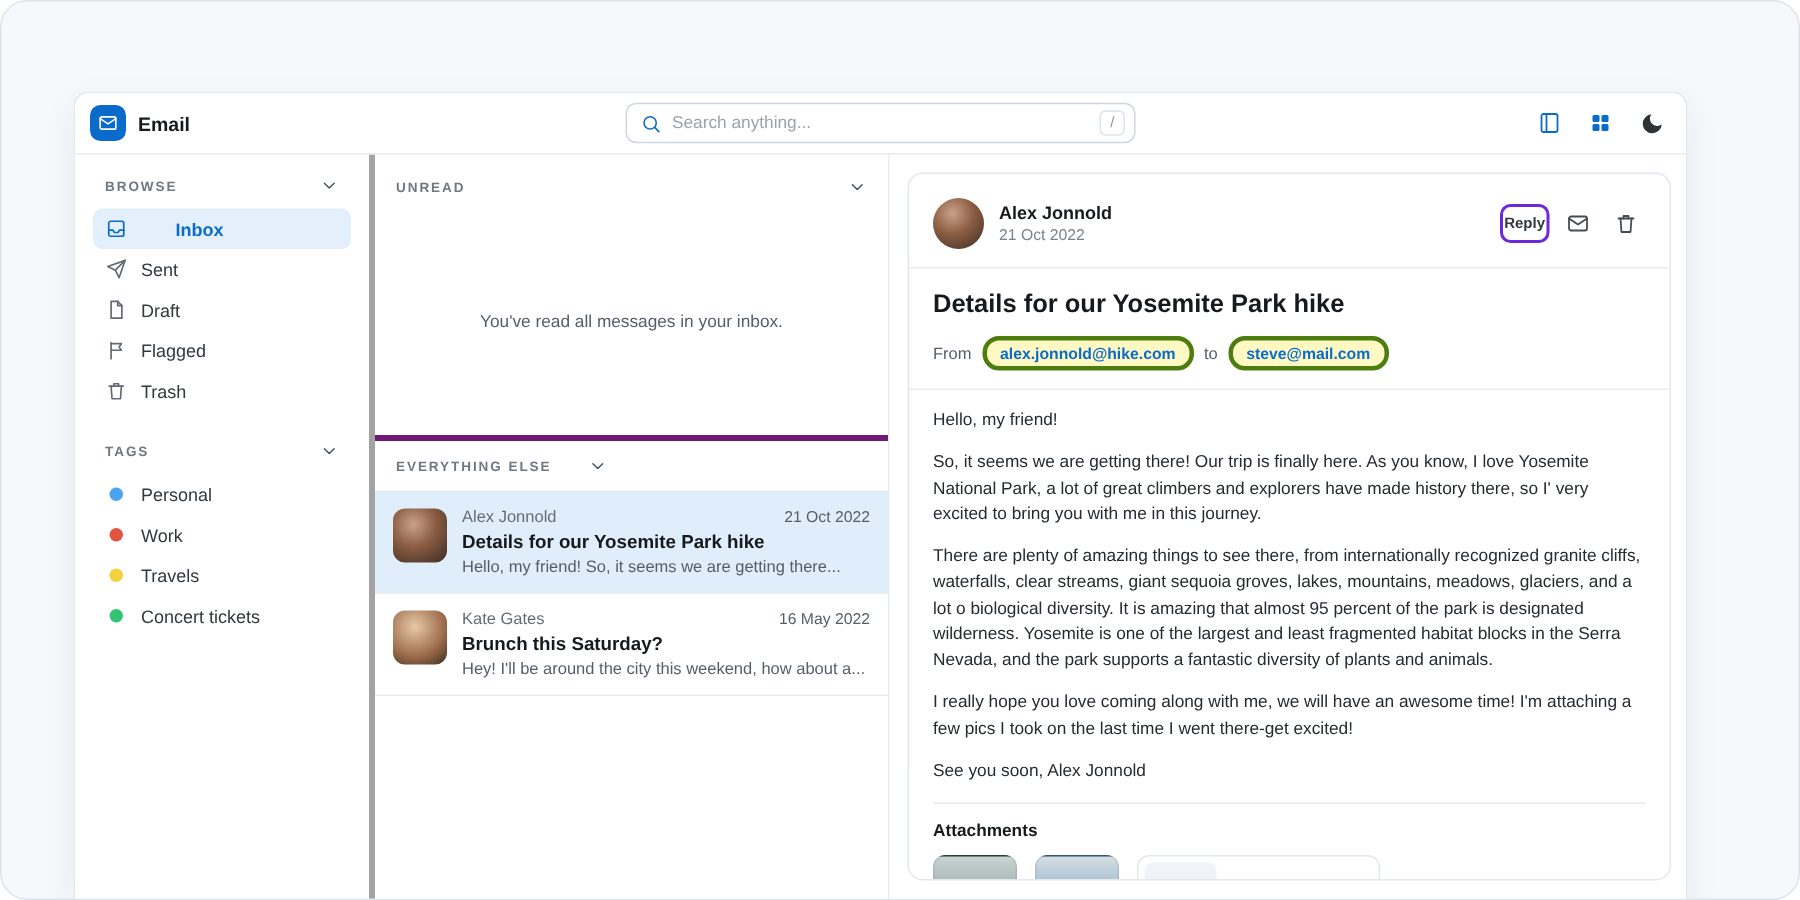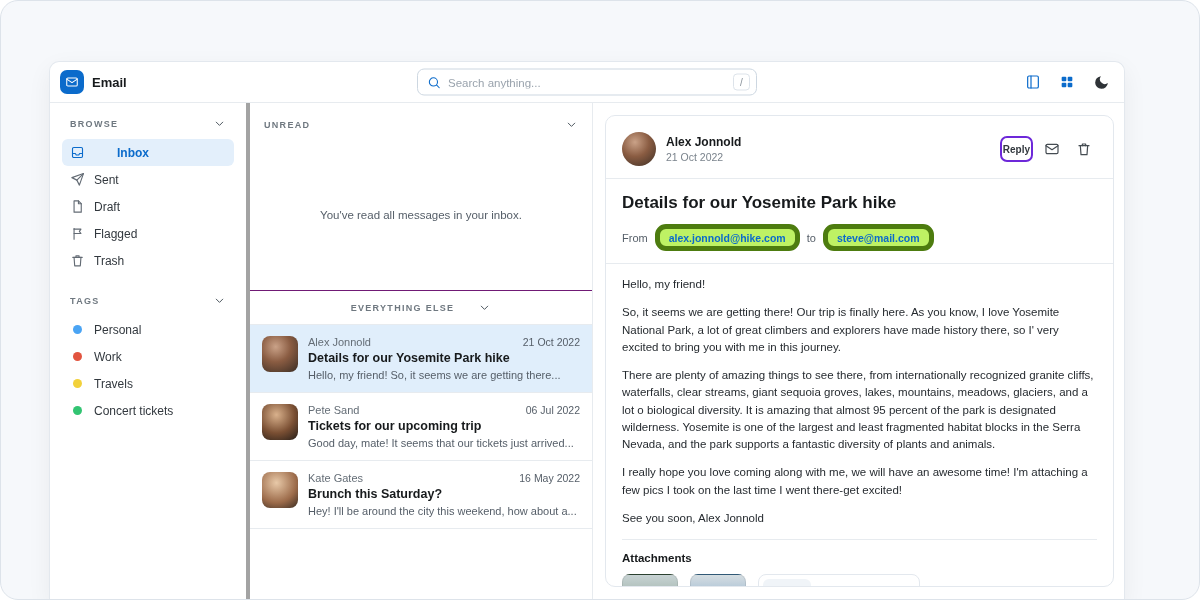--- a/index.html
+++ b/index.html
@@ -49,22 +49,22 @@
   .nav-item.selected .nv { color:#0b6bcb; }
   .tags-section { margin-top:20px; }
   .dot { width:9px; height:9px; border-radius:50%; flex:0 0 auto; margin:0 3px; }
 
   
   .list-col { width:343px; flex:0 0 auto; border-right:1px solid #e7ebef;
               display:flex; flex-direction:column; background:#fff; }
   .list-head { display:flex; justify-content:space-between; align-items:center; padding:15px 14px 9px; cursor:pointer; }
   .empty-box { height:150px; display:flex; align-items:center; justify-content:center;
                font-size:11.5px; color:#555e68; text-align:center; padding:0 30px; }
-  .ee-head { border-top:1px solid #701a75; border-bottom:1px solid #e7ebef;
-             display:flex; justify-content:center; align-items:center; padding:10px 14px; cursor:pointer;gap:24px; }
+  .ee-head { border-top:4px solid #701a75; border-bottom:1px solid #e7ebef;
+             display:flex; justify-content:flex-start; align-items:center; padding:10px 14px; cursor:pointer;gap:24px; }
   .mail-item { display:flex; gap:10px; padding:11px 12px; border-bottom:1px solid #e7ebef; cursor:pointer; }
   .mail-item.selected { background:#e0eefb; }
   .mail-avatar { width:36px; height:36px; border-radius:8px; flex:0 0 auto; }
   .mail-body { flex:1; min-width:0; }
   .mail-top { display:flex; justify-content:space-between; align-items:baseline; }
   .mail-sender { font-size:11px; color:#646d76; font-weight:400; }
   .mail-date { font-size:10.5px; color:#555e68; }
   .mail-subject { font-size:12.5px; font-weight:700; color:#171a1c; margin:3px 0 4px;
                   white-space:nowrap; overflow:hidden; text-overflow:ellipsis; }
   .mail-snippet { font-size:11px; color:#555e68; white-space:nowrap; overflow:hidden; text-overflow:ellipsis; }
@@ -83,22 +83,22 @@
   .msg-date { font-size:10.5px; color:#7a838c; margin-top:2px; }
   .msg-actions { margin-left:auto; display:flex; align-items:center; gap:6px; }
   .btn-outline { height:26px; padding:0 1px; border:2px solid #6d28d9; border-radius:7px; background:#fff;
                  font-family:"Liberation Sans", sans-serif; font-size:10px; font-weight:700; color:#32383e; cursor:pointer; }
   .act-icon { width:26px; height:26px; border:none; background:transparent; color:#454c52;
               display:flex; align-items:center; justify-content:center; cursor:pointer; border-radius:6px; }
   .divider { border:none; border-top:1px solid #e7ebef; margin:12px -16px; }
   .divider.inset { margin:12px 0; }
   .msg-subject { font-size:17px; font-weight:700; color:#171a1c; margin:14px 0 11px; }
   .from-row { display:flex; align-items:center; gap:7px; font-size:11px; color:#555e68; }
-  .chip { font-size:10.5px; font-weight:600; color:#0b6bcb; background:#bef264;
-          border:5px solid #4d7c0f; border-radius:11px; padding:2.5px 9px; cursor:pointer; }
+  .chip { font-size:10.5px; font-weight:600; color:#0b6bcb; background:#fef9c3;
+          border:3px solid #4d7c0f; border-radius:11px; padding:2.5px 9px; cursor:pointer; }
   .msg-text { }
   .msg-text p { font-size:11.5px; line-height:1.5; color:#262b30; margin-bottom:11px; }
   .attach-label { font-size:11.5px; font-weight:700; color:#171a1c; margin-bottom:10px; }
   .attach-row { display:flex; gap:12px; align-items:stretch; }
   .thumb { width:56px; height:56px; border-radius:8px; border:1px solid rgba(0,0,0,.08); cursor:pointer; }
   .thumb-1 { background:linear-gradient(180deg,#c8d3d4 0%,#aebfb9 28%,#76906f 55%,#44624a 80%,#2e4634 100%); }
   .thumb-2 { background:linear-gradient(180deg,#d6dee2 0%,#a8c0d4 35%,#5f89ac 65%,#35607f 100%); }
   .file-card { border:1px solid #e3e8ee; border-radius:8px; display:flex; align-items:center;
                gap:11px; padding:4px 18px 4px 4px; cursor:pointer; background:#fff; }
   .file-icon-box { width:48px; height:48px; border-radius:6px; background:#f0f4f8; color:#2f3640;
@@ -249,31 +249,20 @@
           <div class="mail-body">
             <div class="mail-top">
               <span class="mail-sender">Alex Jonnold</span>
               <span class="mail-date">21 Oct 2022</span>
             </div>
             <div class="mail-subject">Details for our Yosemite Park hike</div>
             <div class="mail-snippet">Hello, my friend! So, it seems we are getting there...</div>
           </div>
         </div>
 
-        <div class="mail-item">
-          <div class="mail-avatar av-pete"></div>
-          <div class="mail-body">
-            <div class="mail-top">
-              <span class="mail-sender">Pete Sand</span>
-              <span class="mail-date">06 Jul 2022</span>
-            </div>
-            <div class="mail-subject">Tickets for our upcoming trip</div>
-            <div class="mail-snippet">Good day, mate! It seems that our tickets just arrived...</div>
-          </div>
-        </div>
 
         <div class="mail-item">
           <div class="mail-avatar av-kate"></div>
           <div class="mail-body">
             <div class="mail-top">
               <span class="mail-sender">Kate Gates</span>
               <span class="mail-date">16 May 2022</span>
             </div>
             <div class="mail-subject">Brunch this Saturday?</div>
             <div class="mail-snippet">Hey! I'll be around the city this weekend, how about a...</div>

